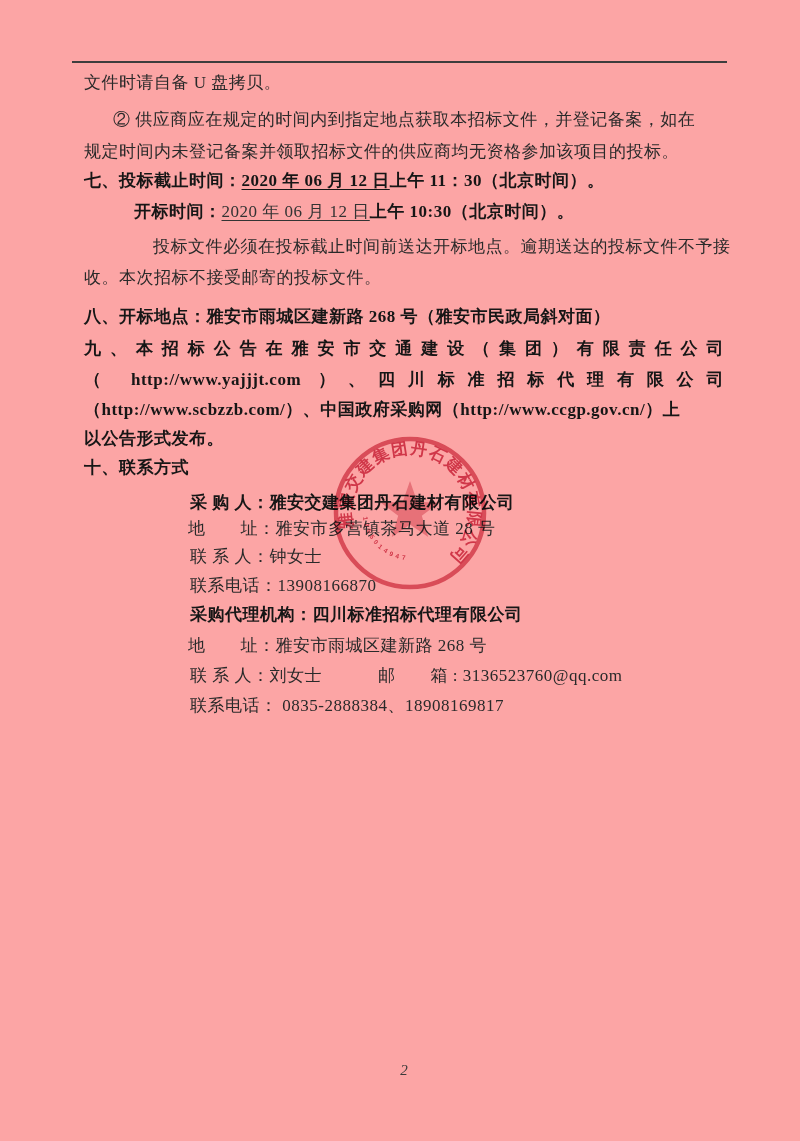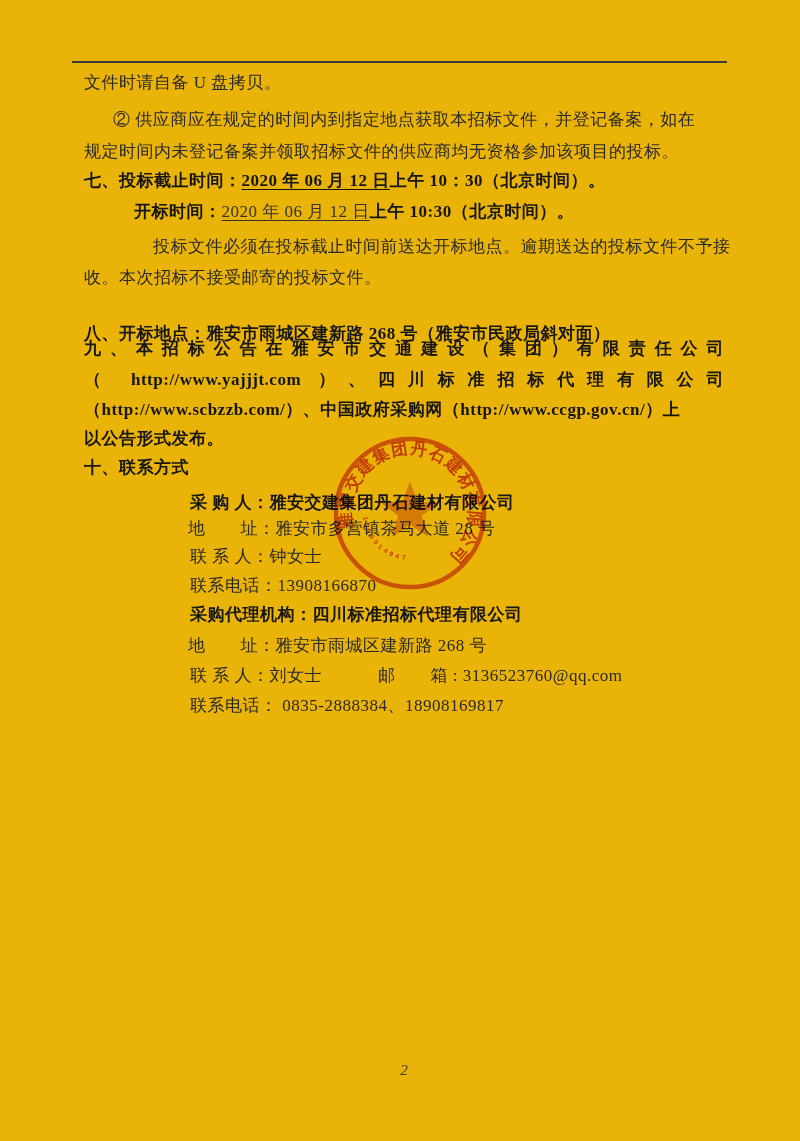--- a/index.html
+++ b/index.html
@@ -6,21 +6,21 @@
   body {
     width: 800px; height: 1141px;
     background: #ffffff;
     font-family: "Liberation Serif", serif;
     color: #222;
     position: relative;
     overflow: hidden;
   }
   #page {
     position: absolute; inset: 0;
-    background: #eab308;
+    background: #fca5a5;
   }
   .rule {
     position: absolute;
     left: 72px; top: 61px;
     width: 655px; height: 2px;
     background: #3d3d3d;
   }
   .line {
     position: absolute;
     font-size: 17px;
@@ -65,28 +65,28 @@
 
 <div id="page">
 
   <div class="rule"></div>
 
   <div class="line" style="left:84px; top:72px;">文件时请自备 U 盘拷贝。</div>
 
   <div class="line" style="left:113px; top:109px;">② 供应商应在规定的时间内到指定地点获取本招标文件，并登记备案，如在</div>
   <div class="line" style="left:84px; top:141px;">规定时间内未登记备案并领取招标文件的供应商均无资格参加该项目的投标。</div>
 
-  <div class="line bold" style="left:84px; top:170px;"><span>七、投标截止时间：</span><span class="u">2020 年 06 月 12 日</span><span>上午 10：30（北京时间）。</span></div>
+  <div class="line bold" style="left:84px; top:170px;"><span>七、投标截止时间：</span><span class="u">2020 年 06 月 12 日</span><span>上午 11：30（北京时间）。</span></div>
 
   <div class="line bold" style="left:134px; top:201px;"><span>开标时间：</span><span class="u reg">2020 年 06 月 12 日</span><span>上午 10:30（北京时间）。</span></div>
 
   <div class="line" style="left:117px; top:236px;margin-left:36px;">投标文件必须在投标截止时间前送达开标地点。逾期送达的投标文件不予接</div>
   <div class="line" style="left:84px; top:267px;">收。本次招标不接受邮寄的投标文件。</div>
 
-  <div class="line bold" style="left:84px; top:323px;">八、开标地点：雅安市雨城区建新路 268 号（雅安市民政局斜对面）</div>
+  <div class="line bold" style="left:84px; top:306px;">八、开标地点：雅安市雨城区建新路 268 号（雅安市民政局斜对面）</div>
 
   <div class="line bold wide" style="left:84px; top:369px;">（ http://www.yajjjt.com ）、四川标准招标代理有限公司</div>
   <div class="line bold wide" style="left:84px; top:338px;">九、本招标公告在雅安市交通建设（集团）有限责任公司</div>
   <div class="line bold" style="left:84px; top:399px;">（http://www.scbzzb.com/）、中国政府采购网（http://www.ccgp.gov.cn/）上</div>
   <div class="line bold" style="left:84px; top:428px;">以公告形式发布。</div>
 
   <div class="line bold" style="left:84px; top:457px;">十、联系方式</div>
 
   <div class="line bold" style="left:190px; top:492px;"><span>采 购 人：</span><span>雅安交建集团丹石建材有限公司</span></div>
   <div class="line" style="left:188px; top:518px;"><span>地　　址：</span><span>雅安市多营镇茶马大道 28 号</span></div>

